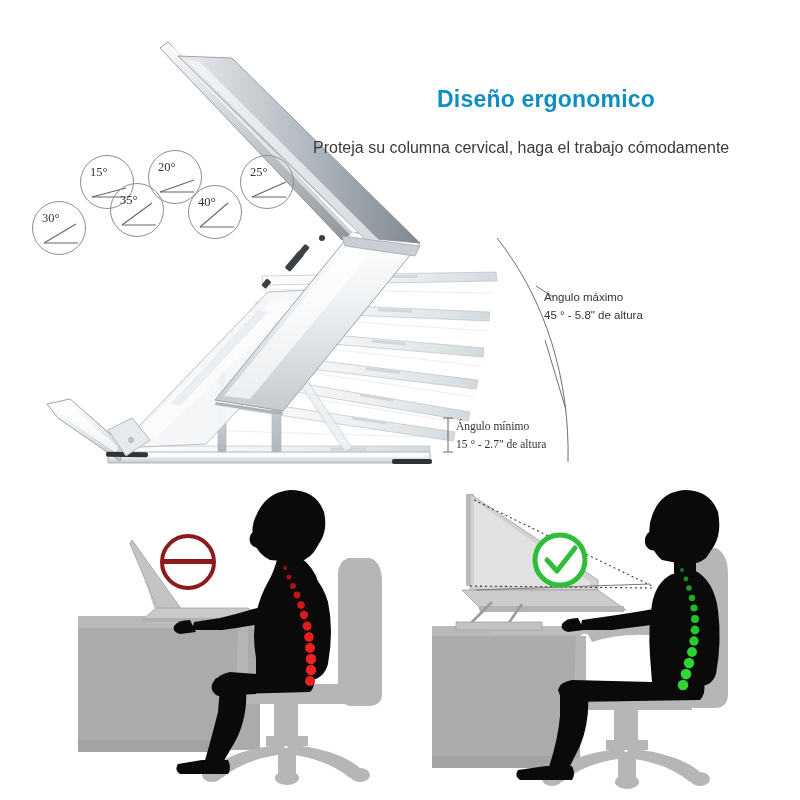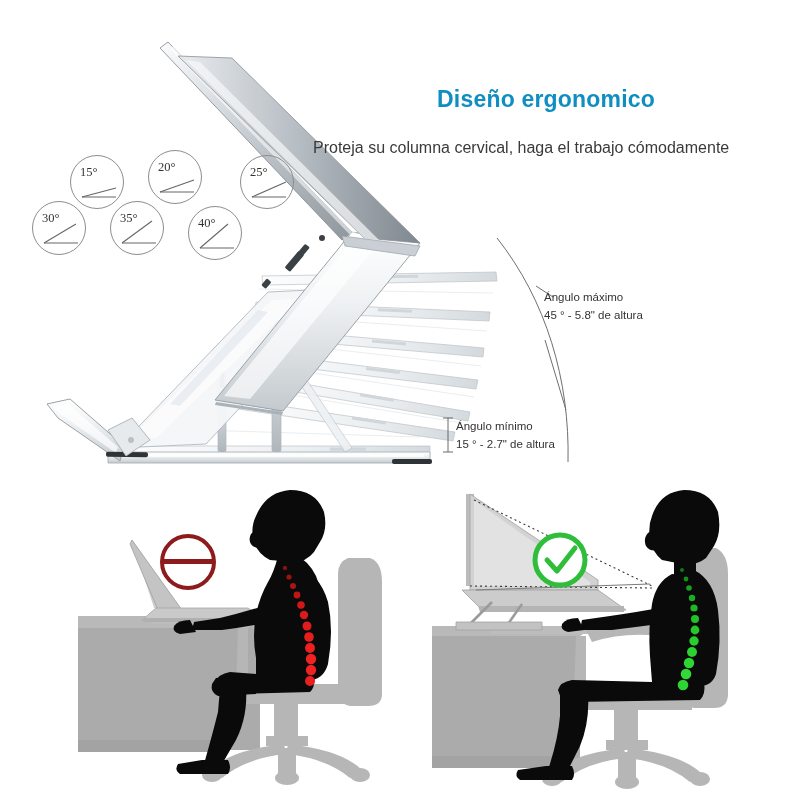--- a/index.html
+++ b/index.html
@@ -225,21 +225,21 @@
         <line x1="448" y1="418" x2="448" y2="452"></line>
         <line x1="443" y1="418" x2="453" y2="418"></line>
         <line x1="443" y1="452" x2="453" y2="452"></line>
       </g>
     </svg>
   </div>
 
   <div class="hdr-title">Diseño ergonomico</div>
   <div class="hdr-sub">Proteja su columna cervical, haga el trabajo cómodamente</div>
 
-  <div class="angle-badge" style="left:70px; top:155px;">
+  <div class="angle-badge" style="left:80px; top:155px;">
     <span class="lbl">15°</span>
     <svg width="54" height="54" viewBox="0 0 54 54">
       <line x1="11" y1="41" x2="45" y2="41" stroke="#666" stroke-width="1.1"></line>
       <line x1="11" y1="41" x2="45" y2="32" stroke="#666" stroke-width="1.1"></line>
     </svg>
   </div>
   <div class="angle-badge" style="left:148px; top:150px;">
     <span class="lbl">20°</span>
     <svg width="54" height="54" viewBox="0 0 54 54">
       <line x1="11" y1="41" x2="45" y2="41" stroke="#666" stroke-width="1.1"></line>
@@ -253,40 +253,40 @@
       <line x1="11" y1="41" x2="45" y2="26" stroke="#666" stroke-width="1.1"></line>
     </svg>
   </div>
   <div class="angle-badge" style="left:32px; top:201px;">
     <span class="lbl">30°</span>
     <svg width="54" height="54" viewBox="0 0 54 54">
       <line x1="11" y1="41" x2="45" y2="41" stroke="#666" stroke-width="1.1"></line>
       <line x1="11" y1="41" x2="43" y2="22" stroke="#666" stroke-width="1.1"></line>
     </svg>
   </div>
-  <div class="angle-badge" style="left:110px; top:201px;">
+  <div class="angle-badge" style="left:110px; top:183px;">
     <span class="lbl">35°</span>
     <svg width="54" height="54" viewBox="0 0 54 54">
       <line x1="11" y1="41" x2="45" y2="41" stroke="#666" stroke-width="1.1"></line>
       <line x1="11" y1="41" x2="41" y2="19" stroke="#666" stroke-width="1.1"></line>
     </svg>
   </div>
-  <div class="angle-badge" style="left:188px; top:206px;text-align:center;">
+  <div class="angle-badge" style="left:188px; top:185px;text-align:center;">
     <span class="lbl">40°</span>
     <svg width="54" height="54" viewBox="0 0 54 54">
       <line x1="11" y1="41" x2="45" y2="41" stroke="#666" stroke-width="1.1"></line>
       <line x1="11" y1="41" x2="39" y2="17" stroke="#666" stroke-width="1.1"></line>
     </svg>
   </div>
 
   <div class="note" style="left:544px; top:289px;">
     <span>Ángulo máximo</span>
     <span class="l2">45 ° - 5.8" de altura</span>
   </div>
-  <div class="note" style="left:456px; top:418px;">
+  <div class="note" style="left:456px; top:418px;font-family:Liberation Serif, serif;">
     <span>Ángulo mínimo</span>
     <span class="l2">15 ° - 2.7" de altura</span>
   </div>
 
   <div class="panel" style="left:70px; top:478px;">
     <span class="hidden-text">Postura incorrecta</span>
     <svg width="360" height="322" viewBox="0 0 360 322">
 
       <g>
         <path d="M8,144 L190,144 L190,272 L8,272 Z" fill="#ababab"></path>

